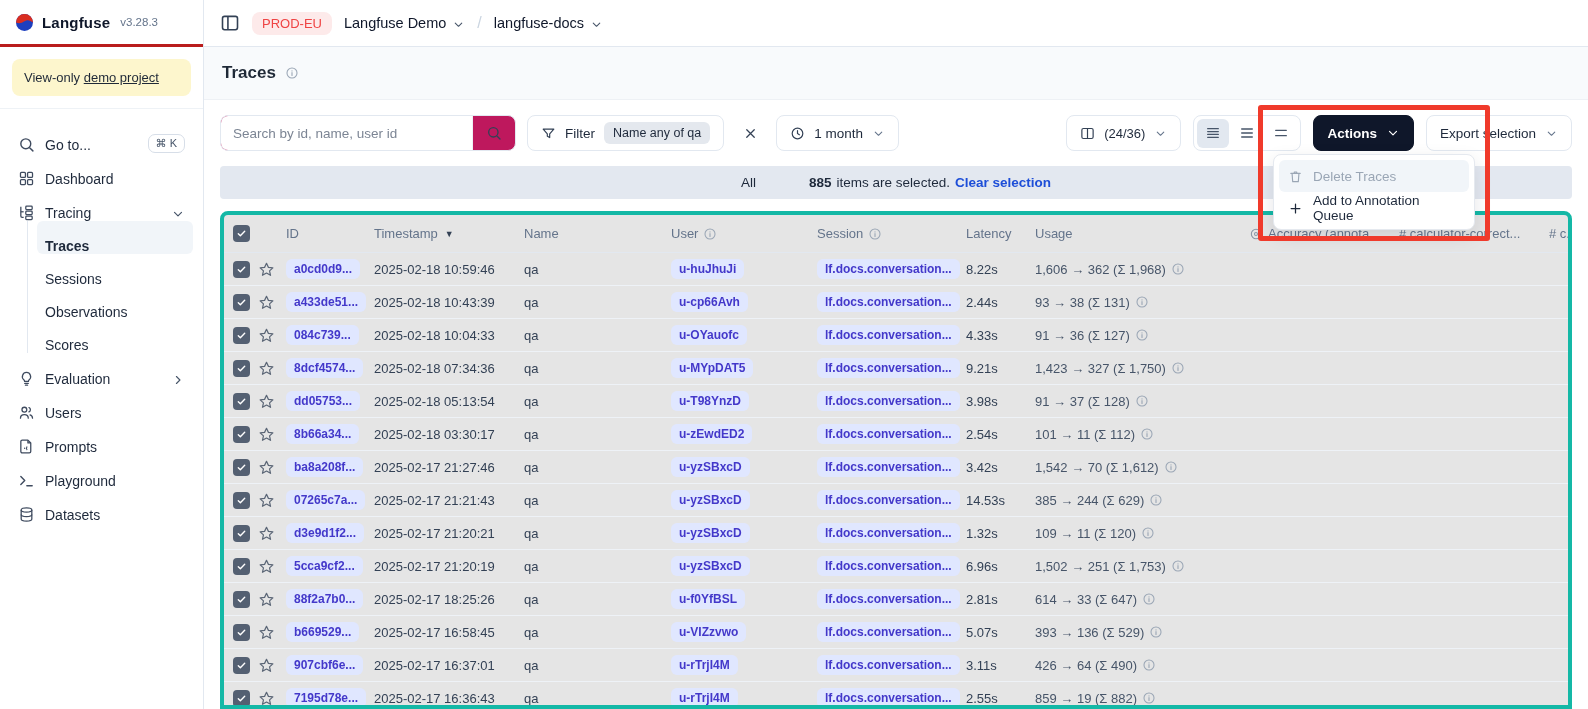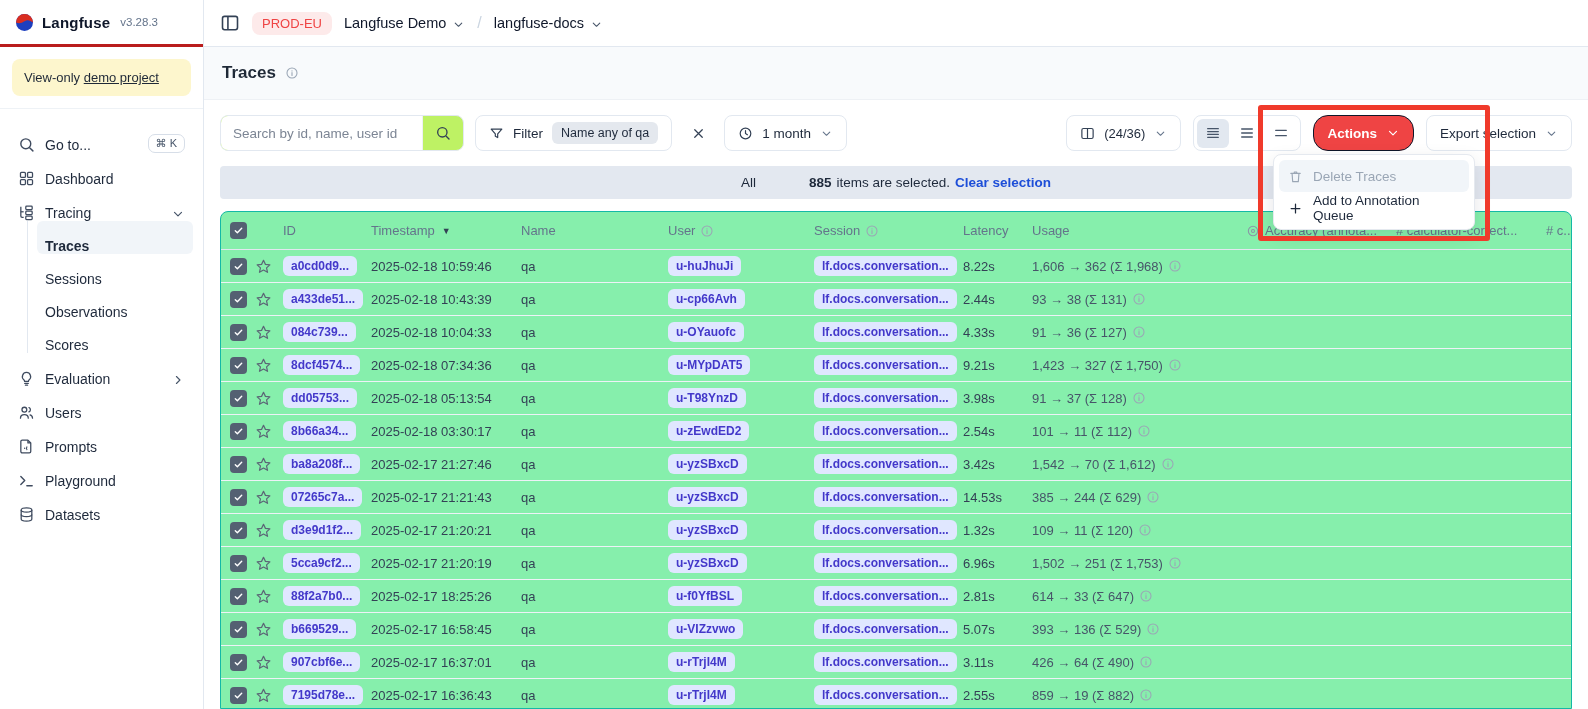--- a/index.html
+++ b/index.html
@@ -37,44 +37,44 @@
   .crumb { display:flex; align-items:flex-end; gap:6px; font-size:14.5px; color:#0f172a; cursor:pointer; }
   .crumb svg { width:13px; height:13px; color:#475569; }
   .crumb-slash { color:#cbd5e1; font-size:16px; }
 
   .page-head { height:53px; background:#f8fafc; border-bottom:1px solid #eef1f5; display:flex; align-items:center; padding:0 18px; gap:9px; flex:none; }
   .page-title { font-size:17px; font-weight:700; color:#1f2937; }
   .iinfo { width:14px; height:14px; color:#9aa6b5; display:inline-flex; flex:none; }
   .iinfo svg { width:14px; height:14px; }
 
   .toolbar { display:flex; align-items:center; gap:11px; padding:15px 16px 0; flex:none; }
-  .search-box { width:244px; height:36px; border:1px solid #e2e8f0; border-radius:8px; display:flex; align-items:stretch; overflow:hidden; background:#bef264; }
+  .search-box { width:296px; height:36px; border:1px solid #e2e8f0; border-radius:8px; display:flex; align-items:stretch; overflow:hidden; background:#be185d; }
   .search-box input { border:none; outline:none; flex:1; padding:0 12px; font-size:13.5px; color:#0f172a; font-family:inherit; border-right:1px solid #eef1f5; }
   .search-box input::placeholder { color:#7c8594; }
   .search-btn { width:42px; display:flex; align-items:center; justify-content:center; color:#334155; cursor:pointer; }
   .search-btn svg { width:16px; height:16px; }
   .btn { height:36px; border:1px solid #e2e8f0; border-radius:8px; background:#fff; display:inline-flex; align-items:center; gap:9px; padding:0 13px; font-size:13.5px; color:#1e293b; cursor:pointer; white-space:nowrap; }
   .btn svg { width:15px; height:15px; color:#334155; }
   .filter-badge { background:#e4e8ee; border-radius:6px; padding:4px 9px; font-size:12.5px; color:#1e293b; }
   .xbtn { width:30px; height:30px; display:flex; align-items:center; justify-content:center; color:#334155; cursor:pointer; }
   .xbtn svg { width:15px; height:15px; }
   .right-cluster { margin-left:auto; display:flex; gap:12px; }
   .toggle-group { display:flex; align-items:center; border:1px solid #e2e8f0; border-radius:8px; height:36px; padding:0 3px; gap:2px; background:#fff; }
   .toggle-btn { width:32px; height:29px; border-radius:6px; display:flex; align-items:center; justify-content:center; color:#475569; cursor:pointer; }
   .toggle-btn svg { width:16px; height:16px; }
   .toggle-btn.selected { background:#e2e8f0; }
-  .btn-dark { background:#ef4444; border-color:#0f172a; color:#fff; font-weight:600;border-radius:15px; }
+  .btn-dark { background:#0f172a; border-color:#0f172a; color:#fff; font-weight:600; }
   .btn-dark svg { color:#fff; }
 
   .selection-banner { margin:15px 16px 12px; background:#e3e8f0; border-radius:4px; height:33px; display:flex; align-items:center; justify-content:center; gap:5px; font-size:13.5px; color:#1e293b; flex:none; }
   .selection-banner b { font-weight:700;margin-left:48px; }
   .clear-link { color:#1d4ed8; font-weight:700; cursor:pointer; }
 
   
-  .table-wrap { margin:0 16px; border:1px solid #14b8a6; border-radius:8px 8px 0 0; overflow:hidden; background:#86efac; flex:1; }
+  .table-wrap { margin:0 16px; border:4px solid #14b8a6; border-radius:8px 8px 0 0; overflow:hidden; background:#e5e5e5; flex:1; }
   .thead, .tr { display:flex; align-items:center; }
   .thead { height:38px; border-bottom:1px solid #e2e8f0; color:#64748b; font-size:13px; }
   .tr { height:33px; border-bottom:1px solid #eef2f7; font-size:13px; color:#334155; cursor:pointer; }
   .td, .th { flex:none; white-space:nowrap; overflow:hidden; display:flex; align-items:center; gap:5px; }
   .c-cb { width:34px; justify-content:center; }
   .c-star { width:28px; }
   .c-id { width:88px; }
   .c-ts { width:150px; }
   .c-name { width:147px; }
   .c-user { width:146px; }

